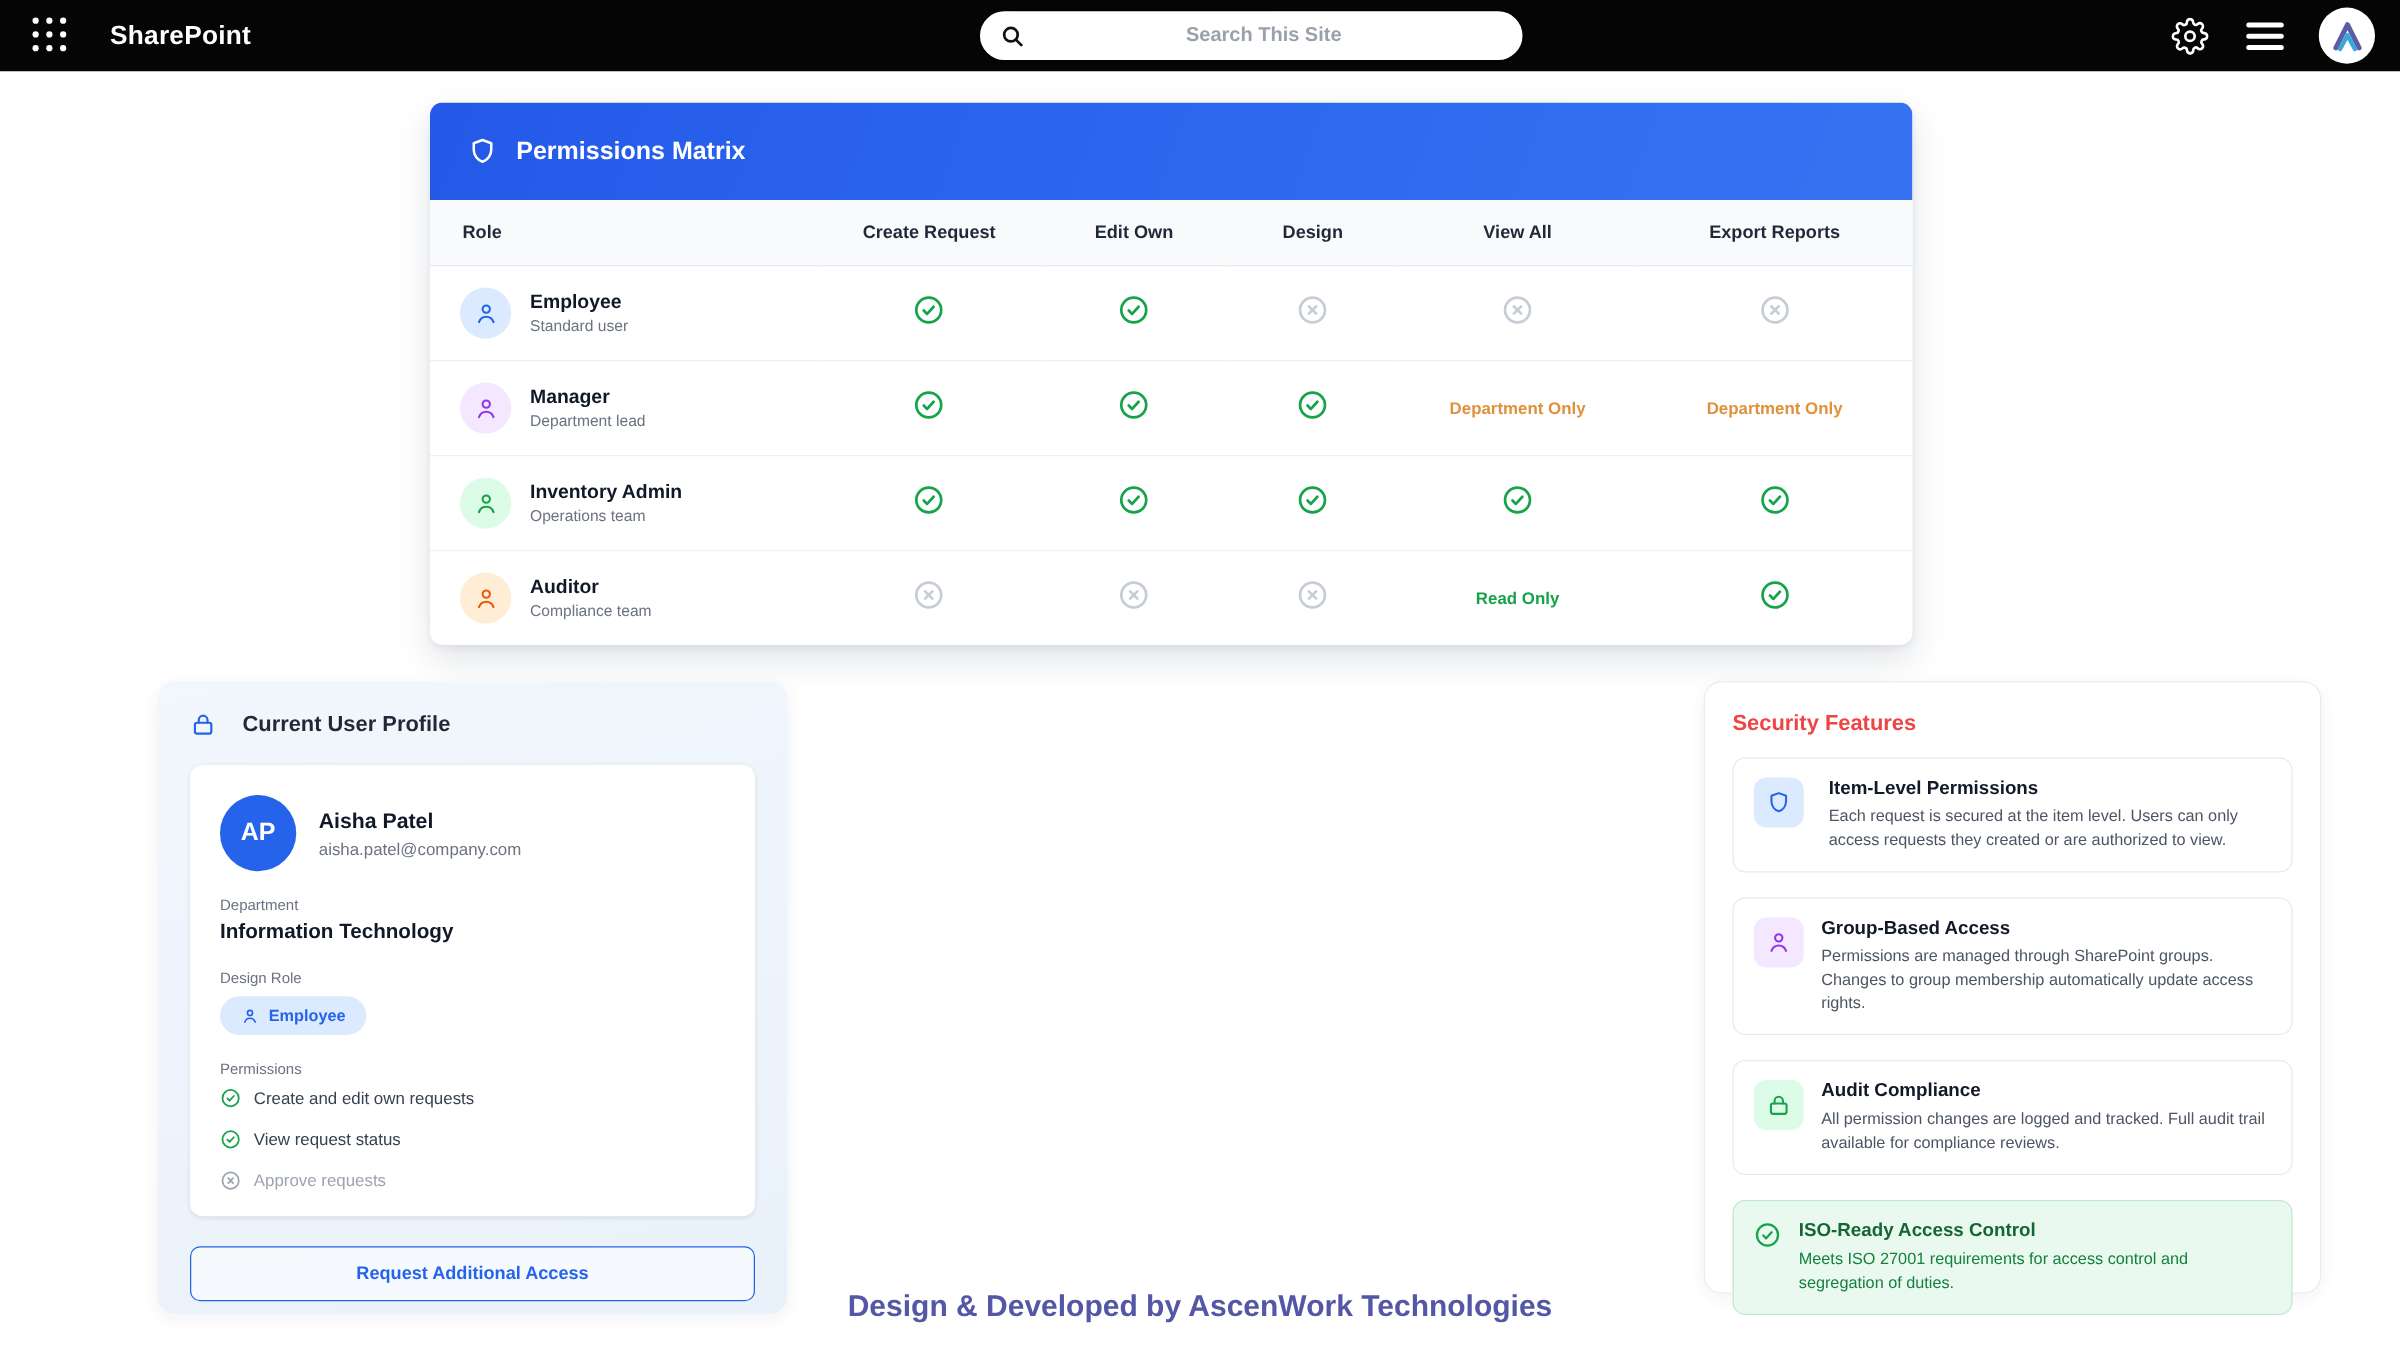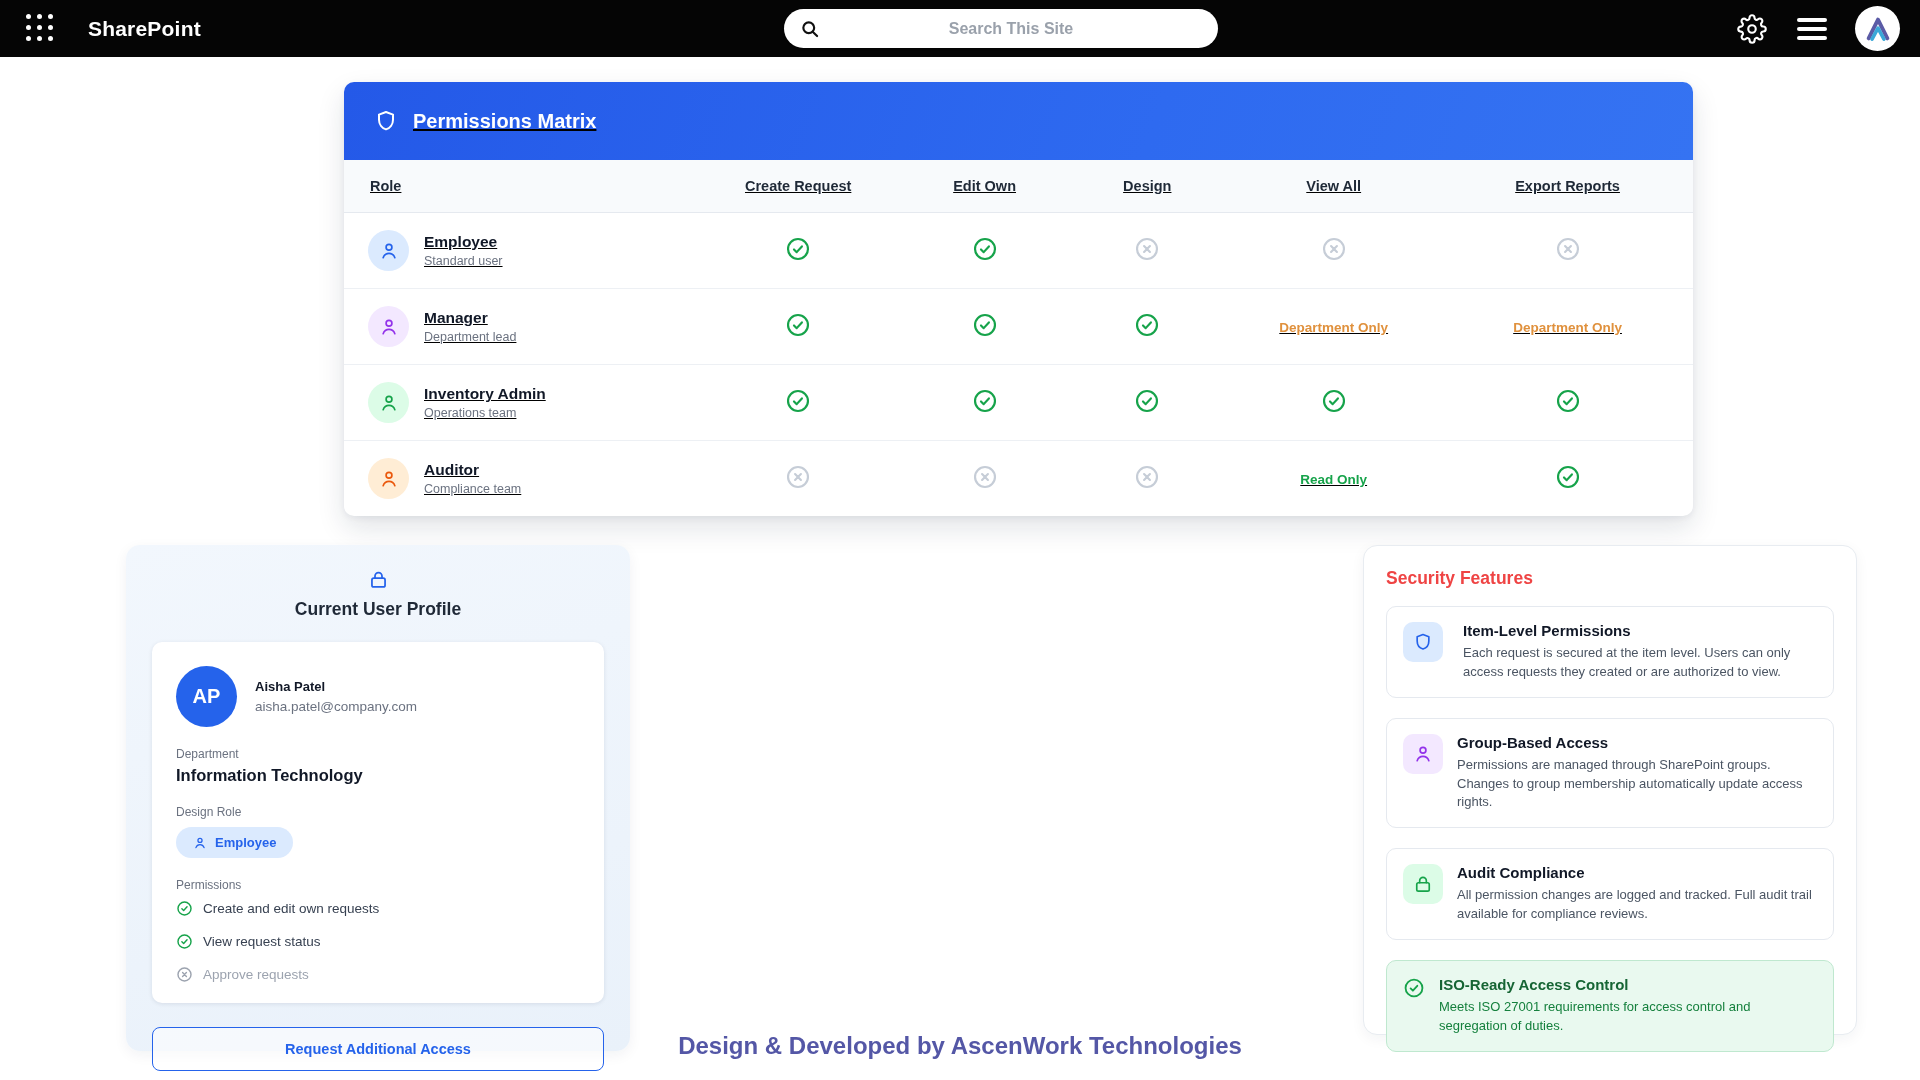--- a/index.html
+++ b/index.html
@@ -15,21 +15,21 @@
   .searchbox input { flex:1; border:none; outline:none; background:transparent; font-size:16px; color:#333; text-align:center; font-family:"Liberation Sans", sans-serif; }
   .searchbox input::placeholder { color:#9aa1ab; font-weight:600; }
   .topbar-right { margin-left:auto; display:flex; align-items:center; gap:28px; }
   .icon-btn { width:34px; height:34px; display:flex; align-items:center; justify-content:center; cursor:pointer; }
   .icon-btn svg { width:30px; height:30px; stroke:#ffffff; }
   .burger { width:30px; height:22px; display:flex; flex-direction:column; justify-content:space-between; cursor:pointer; }
   .burger span { height:4px; background:#ffffff; border-radius:2px; }
   .logo-avatar { width:45px; height:45px; border-radius:50%; background:#ffffff; display:flex; align-items:center; justify-content:center; cursor:pointer; }
 
   
-  .matrix-panel { position:absolute; left:344px; top:82px; width:1349px; background:#ffffff; border-radius:10px; box-shadow:0 12px 28px rgba(15,30,60,.12), 0 2px 6px rgba(15,30,60,.06); overflow:hidden;text-decoration:underline; }
+  .matrix-panel { position:absolute; left:344px; top:82px; width:1186px; background:#ffffff; border-radius:10px; box-shadow:0 12px 28px rgba(15,30,60,.12), 0 2px 6px rgba(15,30,60,.06); overflow:hidden; }
   .matrix-header { height:78px; background:linear-gradient(110deg,#2459e8 0%,#2e6af0 60%,#3573f2 100%); display:flex; align-items:center; gap:15px; padding:0 30px; }
   .matrix-header svg { width:24px; height:24px; stroke:#ffffff; }
   .matrix-title { color:#ffffff; font-size:20px; font-weight:700; }
   table.matrix { width:100%; border-collapse:collapse; }
   table.matrix thead tr { background:#f8fafc; border-bottom:1px solid #e5e9ef; }
   table.matrix th { font-size:14.5px; font-weight:700; color:#1f2937; text-align:center; padding:18px 10px; }
   table.matrix th.col-role { text-align:left; padding-left:26px; width:26%; }
   table.matrix th.c1 { width:15%; } table.matrix th.c2 { width:12.5%; }
   table.matrix th.c3 { width:11.5%; } table.matrix th.c4 { width:16%; } table.matrix th.c5 { width:18.5%; }
   table.matrix tbody tr { border-bottom:1px solid #edf0f4; }
@@ -41,27 +41,27 @@
   .role-name { font-size:15.5px; font-weight:700; color:#111827; text-align:left; }
   .role-sub { font-size:12.5px; color:#6b7280; margin-top:3px; text-align:left; }
   .status-ic { display:inline-flex; }
   .status-ic svg { width:26px; height:26px; }
   .status-check { color:#16a34a; }
   .status-cross { color:#c6cdd7; }
   .cell-text { font-size:13.5px; font-weight:700; }
 
   
   .profile-card { position:absolute; left:126px; top:545px; width:504px; height:506px; background:linear-gradient(165deg,#f2f7fd 0%,#e9f1fa 100%); border-radius:14px; box-shadow:0 4px 14px rgba(15,30,60,.06); padding:24px 26px; }
-  .card-title-row { display:flex; align-items:center; gap:9px;flex-direction:column; }
+  .card-title-row { display:flex; align-items:center; gap:21px; }
   .card-title-row svg { width:21px; height:21px; stroke:#2563eb; }
   .card-title { font-size:17.5px; font-weight:700; color:#1f2937; }
   .profile-inner { margin-top:22px; background:#ffffff; border-radius:10px; box-shadow:0 1px 4px rgba(15,30,60,.10); padding:24px 24px 20px; }
   .profile-top { display:flex; align-items:center; gap:18px; }
   .initials-avatar { width:61px; height:61px; border-radius:50%; background:#2563eb; color:#ffffff; font-size:20px; font-weight:700; display:flex; align-items:center; justify-content:center; }
-  .profile-name { font-size:13px; font-weight:700; color:#111827; }
+  .profile-name { font-size:17px; font-weight:700; color:#111827; }
   .profile-email { font-size:13.5px; color:#6b7280; margin-top:5px; }
   .field-label { font-size:12px; color:#6b7280; margin-top:20px; }
   .field-value { font-size:16.5px; font-weight:700; color:#111827; margin-top:5px; }
   .role-pill { margin-top:8px; display:inline-flex; align-items:center; gap:8px; background:#dbeafe; border-radius:999px; padding:8px 17px; color:#2563eb; font-size:13px; font-weight:700; }
   .role-pill svg { width:14px; height:14px; }
   .perm-list { margin-top:8px; display:flex; flex-direction:column; gap:16px; }
   .perm-item { display:flex; align-items:center; gap:10px; font-size:13.5px; color:#374151; }
   .perm-item svg { width:17px; height:17px; flex:0 0 auto; }
   .perm-item.denied { color:#9ca3af; }
   .request-btn { margin-top:24px; width:100%; height:44px; background:rgba(255,255,255,.55); border:1.6px solid #2563eb; border-radius:8px; color:#2563eb; font-size:14.5px; font-weight:700; cursor:pointer; font-family:"Liberation Sans", sans-serif; }

